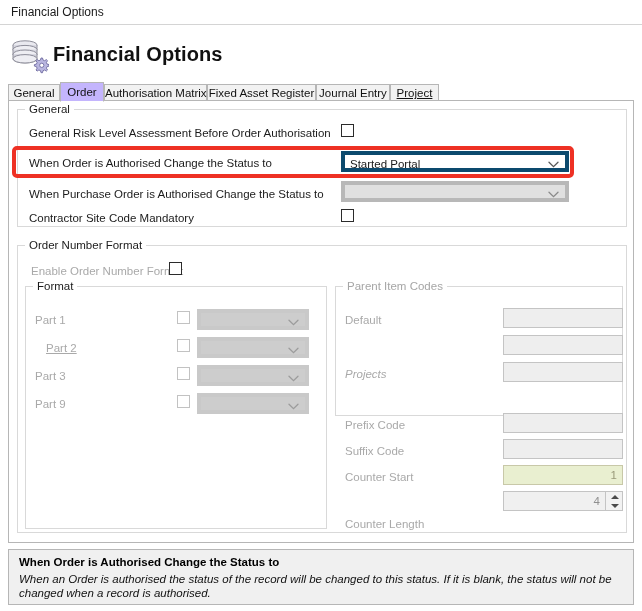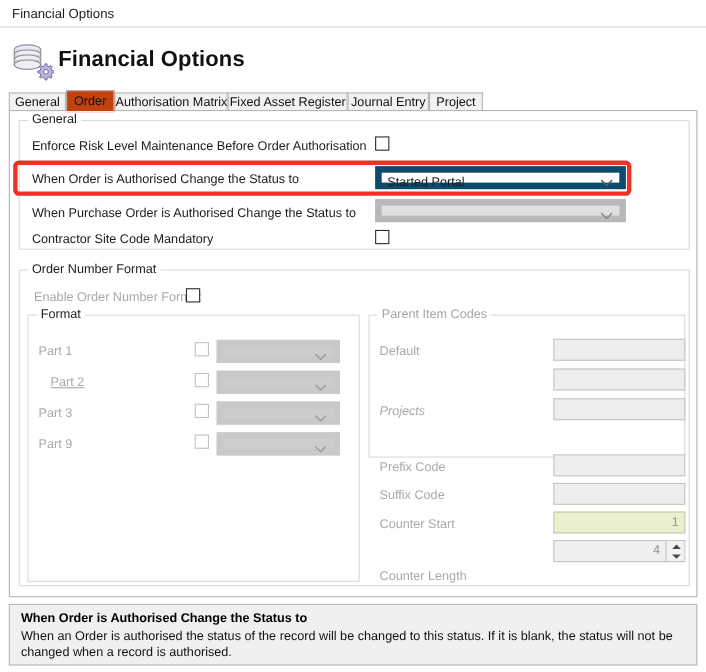--- a/index.html
+++ b/index.html
@@ -48,21 +48,21 @@
     border: 1px solid #b6b6b6;
     border-bottom: none;
     font-size: 11.5px; color: #111;
     line-height: 16px;
     text-align: center;
     white-space: nowrap;
     cursor: default;
   }
   .tab.selected {
     top: 0px; height: 20px;
-    background: #c2410c;
+    background: #c4b5fd;
     border: 1px solid #b6b6b6;
     border-bottom: 1px solid #ffffff;
     line-height: 18px;
     z-index: 5;
     font-weight: normal;
   }
 
   
   #panel-body {
     position: absolute; left: 8px; top: 100px; width: 626px; height: 443px;
@@ -103,21 +103,21 @@
     border: 1px solid #2b2b2b;
     cursor: default;
   }
   .checkbox.dim { border-color: #c2c2c2; }
 
   
   .combo {
     position: absolute;
     height: 21px;
     background: #ffffff;
-    border: 6px solid #0c4a6e;
+    border: 4px solid #0c4a6e;
     cursor: default;
   }
   .combo.disabled { background: #e0e0e0; border-color: #b8b8b8; }
   .combo.greyfill  { background: #cdcdcd; border-color: #c9c9c9; }
   .combo-text {
     position: absolute; left: 5px; top: 0;
     line-height: 19px; font-size: 11.5px; color: #1b1b1b;
     white-space: nowrap;
   }
   .combo-arrow {
@@ -181,21 +181,21 @@
     position: absolute; left: 8px; top: 549px; width: 626px; height: 56px;
     background: #f0f0f0;
     border: 1px solid #b6b6b6;
   }
   #help-title {
     position: absolute; left: 10px; top: 6px;
     font-size: 11.5px; font-weight: bold; color: #000;
   }
   #help-body {
     position: absolute; left: 10px; top: 22px; width: 600px;
-    font-size: 11.5px; color: #111; line-height: 14px;
+    font-size: 11.5px; color: #111; line-height: 14px; font-style: italic;
   }
 </style>
 </head>
 <body>
 
 <div id="window-title-bar">
   <span id="window-title-text">Financial Options</span>
 </div>
 
 <div id="page-header">
@@ -218,30 +218,30 @@
   </span>
   <span id="page-title">Financial Options</span>
 </div>
 
 <div id="tab-strip">
   <div class="tab" style="left:0px;width:52px;">General</div>
   <div class="tab selected" style="left:52px;width:44px;">Order</div>
   <div class="tab" style="left:96px;width:103px;">Authorisation Matrix</div>
   <div class="tab" style="left:199px;width:109px;">Fixed Asset Register</div>
   <div class="tab" style="left:308px;width:74px;">Journal Entry</div>
-  <div class="tab" style="left:382px;width:49px;">Project</div>
+  <div class="tab" style="left:382px;width:49px;text-decoration:underline;">Project</div>
 </div>
 
 <div id="panel-body">
 
   <div class="groupbox" style="left:8px; top:8px; width:610px; height:118px;">
     <span class="groupbox-title">General</span>
   </div>
 
-  <span class="field-label" style="left:20px; top:25px;">Enforce Risk Level Maintenance Before Order Authorisation</span>
+  <span class="field-label" style="left:20px; top:25px;">General Risk Level Assessment Before Order Authorisation</span>
   <span class="checkbox" style="left:332px; top:23px;"></span>
 
   <span class="field-label" style="left:20px; top:55px;">When Order is Authorised Change the Status to</span>
   <div class="combo" style="left:332px; top:50px; width:228px;">
     <span class="combo-text">Started Portal</span>
     <span class="combo-arrow">
       <svg width="11" height="7" viewBox="0 0 11 7">
           <path d="M1 1.2 L5.5 5.6 L10 1.2" fill="none" stroke="#5a5a5a" stroke-width="1.3" stroke-linecap="round"></path>
         </svg>
     </span>

